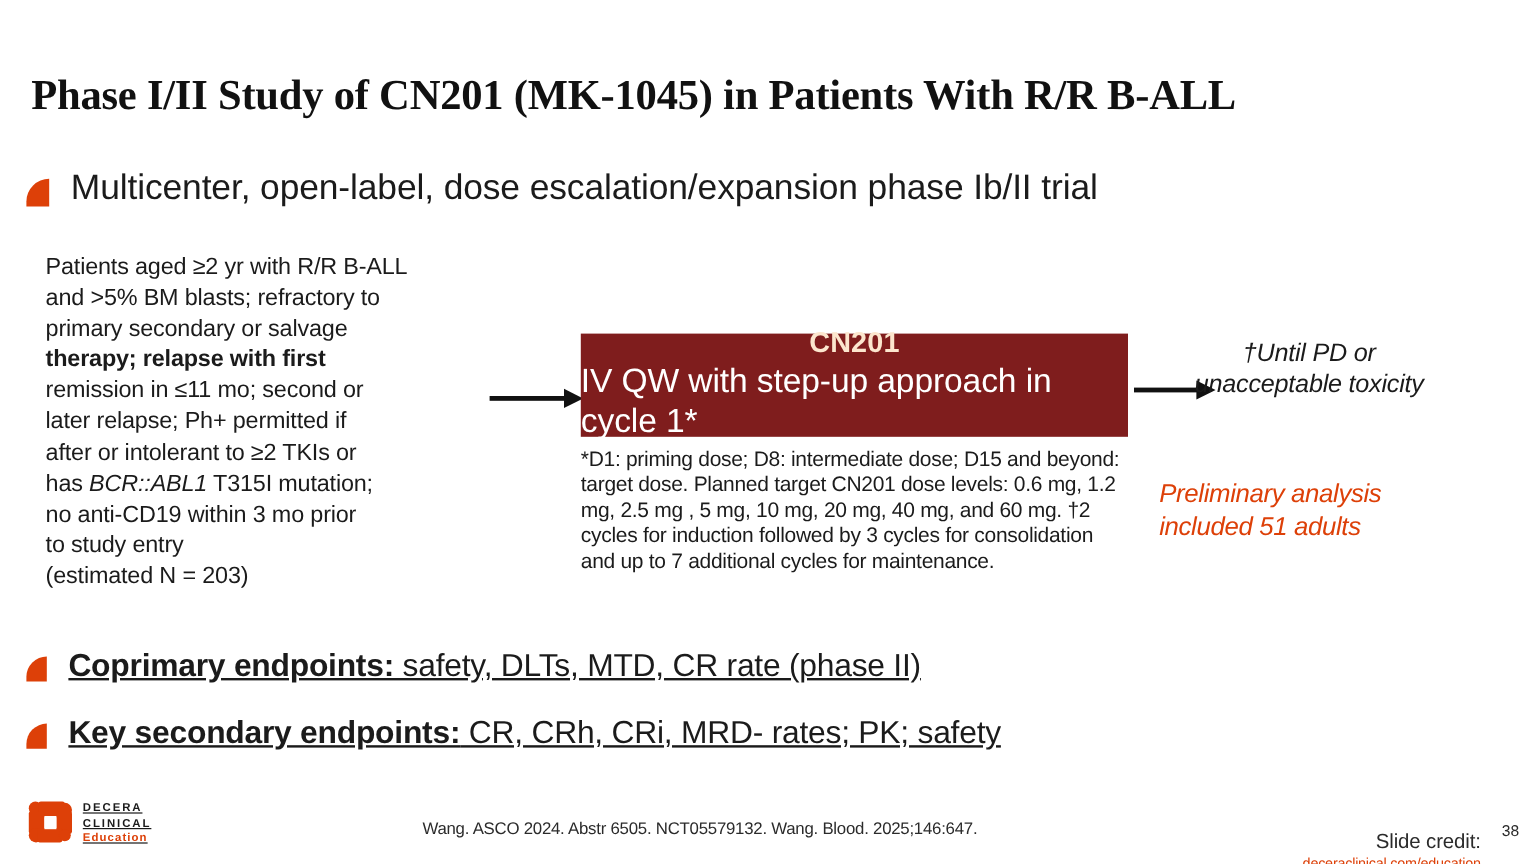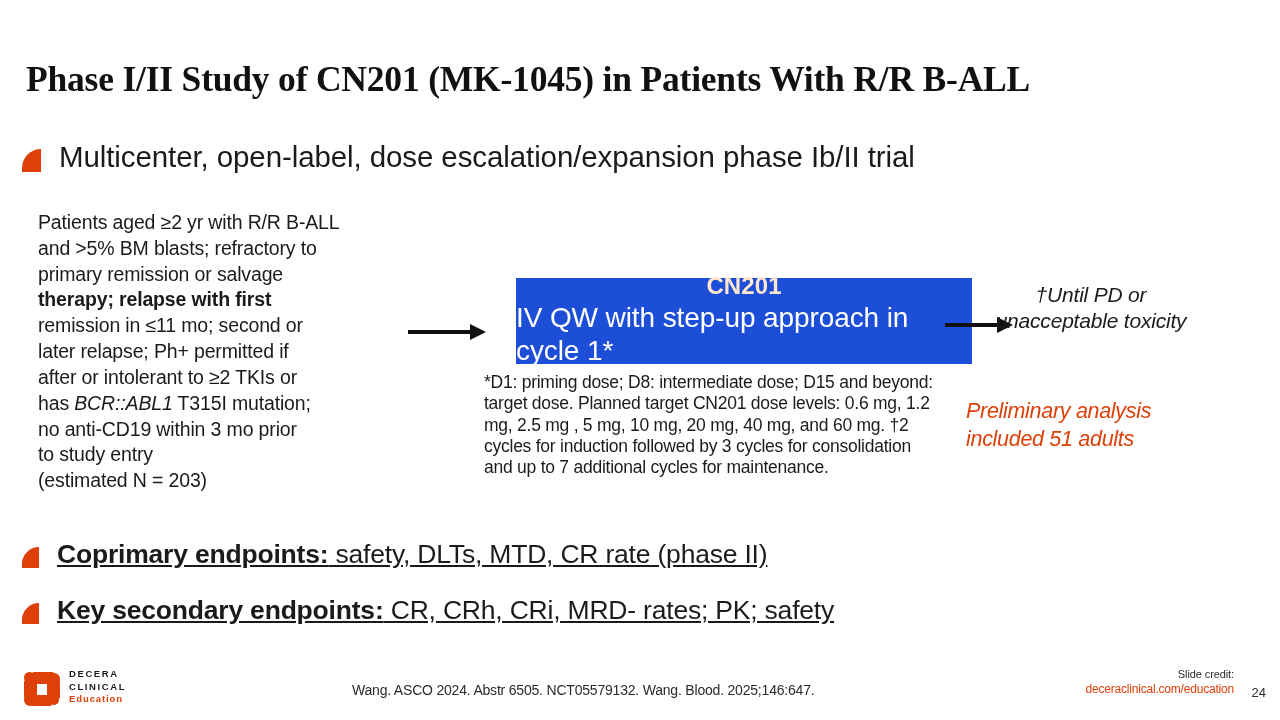--- a/index.html
+++ b/index.html
@@ -185,22 +185,23 @@
   }
   .b-row .b-text b { font-weight: bold; }
 
   
   .footer { position: absolute; left: 0; bottom: 0; width: 1280px; height: 62px; }
 
   .logo-wrap {
     position: absolute;
     left: 24px; top: 10px;
     display: flex;
-    align-items: flex-end;
+    align-items: flex-start;
     gap: 9px;
+    text-decoration: underline;
   }
   .logo-mark {
     position: relative;
     width: 36px; height: 34px;
     flex: 0 0 auto;
   }
   .logo-mark .lm {
     position: absolute;
     background: #DD4008;
   }
@@ -225,23 +226,24 @@
     white-space: nowrap;
   }
 
   .credit {
     position: absolute;
     right: 46px; top: 10px;
     text-align: right;
     line-height: 1.25;
   }
   .credit .credit-label {
-    font-size: 11px;
+    font-size: 17px;
     color: #2b2b2b;
     letter-spacing: -0.1px;
+    margin-top: 23px;
   }
   .credit .credit-url {
     font-size: 12px;
     color: #DD4008;
     letter-spacing: -0.2px;
   }
   .page-no {
     position: absolute;
     right: 14px; top: 27px;
     font-size: 13px;
@@ -256,37 +258,37 @@
 <div class="top-bullet">
   <div class="bullet-mark" style="background: rgb(221, 64, 8);"></div>
   <div class="txt">Multicenter, open-label, dose escalation/expansion phase Ib/II trial</div>
 </div>
 
 <div class="diagram">
 
   <div class="criteria">
     <span style="display: block;">Patients aged ≥2 yr with R/R B-ALL</span>
     <span style="display: block;">and &gt;5% BM blasts; refractory to</span>
-    <span style="display: block;">primary remission or salvage</span>
+    <span style="display: block;">primary secondary or salvage</span>
     <span style="display: block; font-weight: bold;">therapy; relapse with first</span>
     <span style="display: block;">remission in ≤11 mo; second or</span>
     <span style="display: block;">later relapse; Ph+ permitted if</span>
     <span style="display: block;">after or intolerant to ≥2 TKIs or</span>
     <span style="display: block;">has <i>BCR::ABL1</i> T315I mutation;</span>
     <span style="display: block;">no anti-CD19 within 3 mo prior</span>
     <span style="display: block;">to study entry</span>
     <span style="display: block;">(estimated N = 203)</span>
   </div>
 
   <div class="arrow-left">
     <div class="arrow-shaft"></div>
     <div class="arrow-head"></div>
   </div>
 
-  <div class="drug-box" style="background: #1d4ed8; margin-left: 32px;">
+  <div class="drug-box" style="background: #7f1d1d;">
     <div class="drug-name" style="color: rgb(252, 230, 206);">CN201</div>
     <div class="drug-sub">IV QW with step-up approach in cycle 1*</div>
   </div>
 
   <div class="box-footnote">*D1: priming dose; D8: intermediate dose; D15 and beyond: target dose. Planned target CN201 dose levels: 0.6 mg, 1.2 mg, 2.5 mg , 5 mg, 10 mg, 20 mg, 40 mg, and 60 mg. †2 cycles for induction followed by 3 cycles for consolidation and up to 7 additional cycles for maintenance.</div>
 
   <div class="arrow-right">
     <div class="arrow-shaft"></div>
     <div class="arrow-head"></div>
   </div>
@@ -328,14 +330,14 @@
     </div>
   </div>
 
   <div class="citation">Wang. ASCO 2024. Abstr 6505. NCT05579132. Wang. Blood. 2025;146:647.</div>
 
   <div class="credit">
     <div class="credit-label">Slide credit:</div>
     <div class="credit-url" style="color: rgb(221, 64, 8);">deceraclinical.com/education</div>
   </div>
 
-  <div class="page-no">24</div>
+  <div class="page-no">38</div>
 </div>
 
 </body></html>

